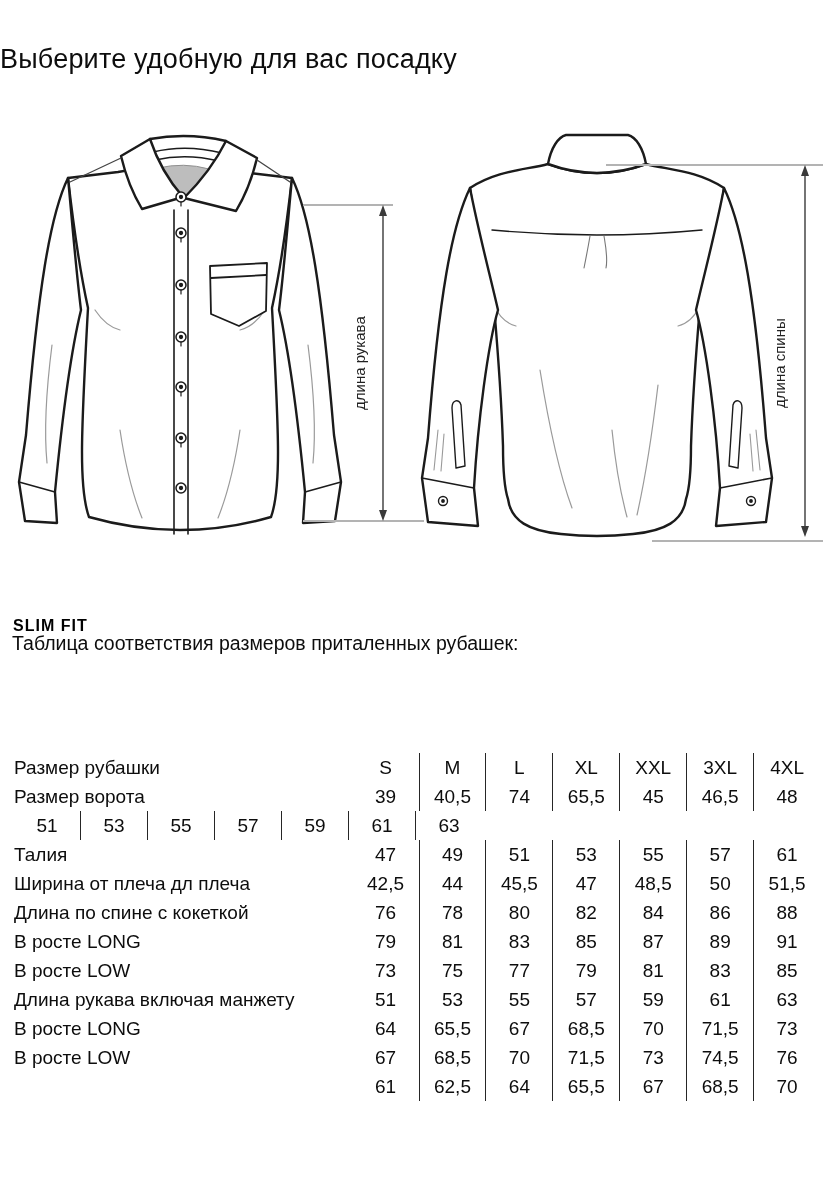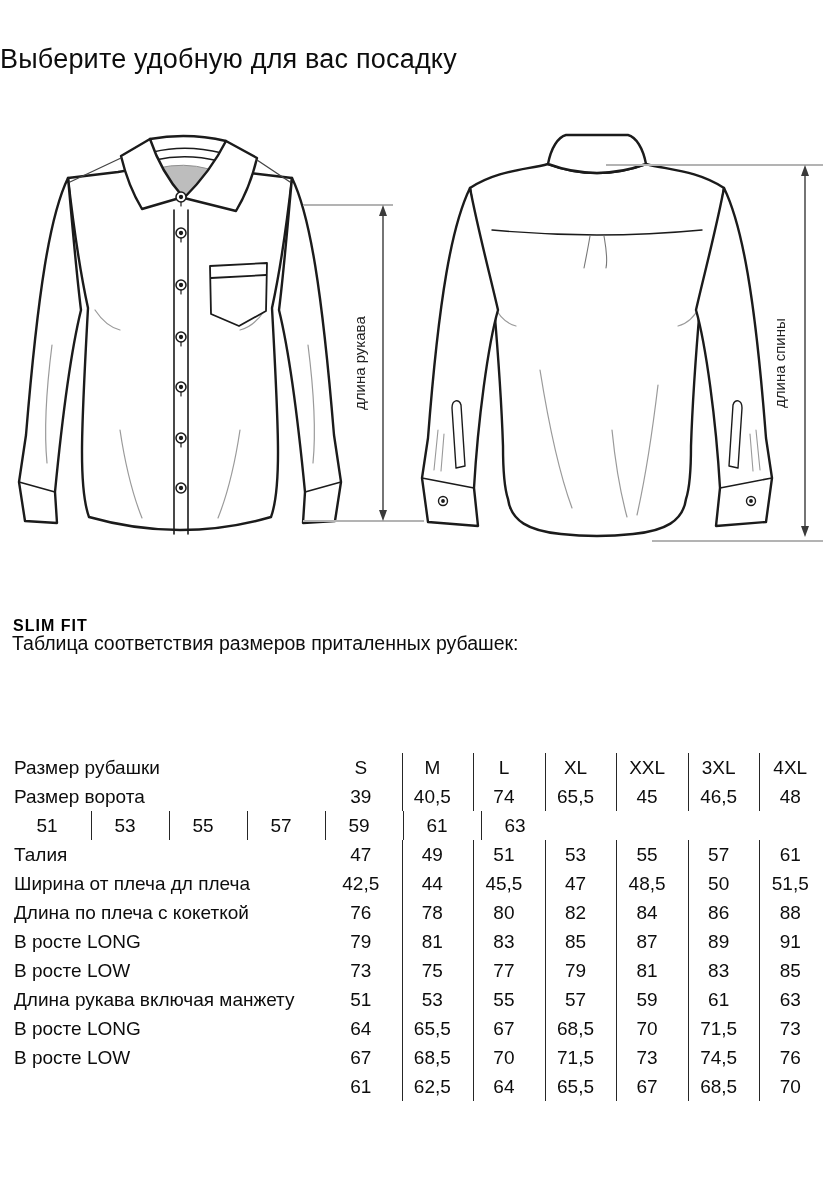--- a/index.html
+++ b/index.html
@@ -23,21 +23,21 @@
   .section-heading{
     position:absolute;left:13px;top:617px;font-size:16px;font-weight:bold;
     letter-spacing:1px;color:#000;
   }
   .section-subtitle{
     position:absolute;left:12px;top:632px;font-size:19.5px;color:#0d0d0d;
   }
   .size-table{
     position:absolute;left:14px;top:753px;width:806px;font-size:19px;color:#0d0d0d;
   }
-  .t-row{display:flex;height:29px;align-items:stretch;gap:11px;}
+  .t-row{display:flex;height:29px;align-items:stretch;}
   .t-label{width:339px;display:flex;align-items:center;}
   .t-cell{width:66px;display:flex;align-items:center;justify-content:center;}
   .t-cell.sep{border-left:1px solid #262626;}
 </style>
 </head>
 <body>
 
 <div class="page-title">Выберите удобную для вас посадку</div>
 
 <svg class="drawing-svg" width="825" height="430" viewBox="0 0 825 430">
@@ -246,21 +246,21 @@
       <div class="t-label">Ширина от плеча дл плеча</div>
       <div class="t-cell">42,5</div>
       <div class="t-cell sep">44</div>
       <div class="t-cell sep">45,5</div>
       <div class="t-cell sep">47</div>
       <div class="t-cell sep">48,5</div>
       <div class="t-cell sep">50</div>
       <div class="t-cell sep">51,5</div>
     </div>
     <div class="t-row">
-      <div class="t-label">Длина по плеча с кокеткой</div>
+      <div class="t-label">Длина по спине с кокеткой</div>
       <div class="t-cell">76</div>
       <div class="t-cell sep">78</div>
       <div class="t-cell sep">80</div>
       <div class="t-cell sep">82</div>
       <div class="t-cell sep">84</div>
       <div class="t-cell sep">86</div>
       <div class="t-cell sep">88</div>
     </div>
     <div class="t-row">
       <div class="t-label">В росте LONG</div>

